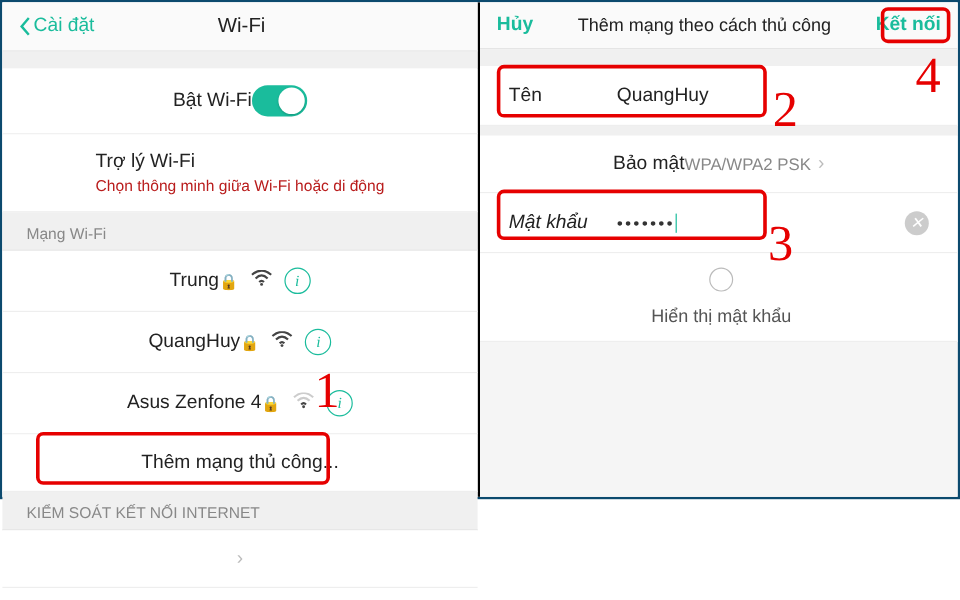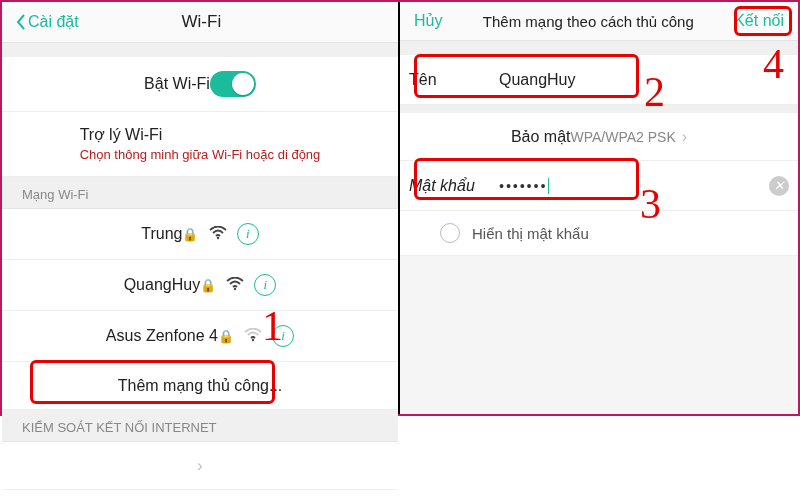--- a/index.html
+++ b/index.html
@@ -1,46 +1,46 @@
 <!DOCTYPE html>
 <html><head>
 <meta charset="utf-8">
 <style>
   * { box-sizing: border-box; margin: 0; padding: 0; font-family: -apple-system, Helvetica, Arial, sans-serif; }
   body { background: #fff; width: 800px; height: 500px; overflow: hidden; position: relative; }
-  .wrap { display: flex; width: 800px; height: 416px; border: 2px solid #be185d; }
+  .wrap { display: flex; width: 800px; height: 416px; border: 2px solid #0c4a6e; }
   .pane { width: 50%; height: 100%; background: #f5f5f5; position: relative; }
   .pane.left { border-right: 2px solid #000; }
   .hdr { display: flex; align-items: center; justify-content: space-between; padding: 10px 14px; background: #fafafa; border-bottom: 1px solid #e5e5e5; }
   .hdr .back { color: #1abc9c; font-size: 16px; display: flex; align-items: center; gap: 2px; }
   .hdr .title { font-size: 17px; color: #222; font-weight: 400; }
-  .hdr .act { color: #1abc9c; font-size: 16px; font-weight: 400; }
+  .hdr .act { color: #1abc9c; font-size: 16px; font-weight: 700; }
   .hdr .spacer { width: 60px; }
   .row { background: #fff; padding: 14px 20px; display: flex; align-items: center; justify-content: center; border-bottom: 1px solid #eee; min-height: 48px; }
   .row .lbl { font-size: 16px; color: #222; }
   .row .sub { font-size: 13px; color: #b91c1c; margin-top: 3px; }
   .row .col { display: flex; flex-direction: column; }
   .row .icons { display: flex; align-items: center; gap: 10px; }
   .toggle { width: 46px; height: 26px; background: #1abc9c; border-radius: 13px; position: relative; }
   .toggle::after { content: ""; position: absolute; right: 2px; top: 2px; width: 22px; height: 22px; background: #fff; border-radius: 50%; box-shadow: 0 1px 2px rgba(0,0,0,.2); }
   .section { font-size: 13px; color: #888; padding: 10px 20px 6px; background: #f0f0f0; border-bottom: 1px solid #e5e5e5; }
   .info { width: 22px; height: 22px; border: 1.5px solid #1abc9c; border-radius: 50%; display: flex; align-items: center; justify-content: center; color: #1abc9c; font-size: 13px; font-style: italic; font-family: Georgia, serif; }
   .lock { font-size: 13px; color: #444; }
   .wifi { font-size: 15px; color: #444; }
   .wifi.weak { color: #bbb; }
   .addnet { color: #1abc9c; }
   .chev { color: #bbb; font-size: 16px; }
   .sec-val { color: #888; font-size: 14px; }
   .pw-dots { letter-spacing: 2px; font-size: 14px; color: #333; }
   .pw-cursor { display:inline-block; width:1px; height:16px; background:#1abc9c; vertical-align:middle; margin-left:1px;}
   .clear { width: 20px; height: 20px; background: #ccc; border-radius: 50%; color: #fff; display: flex; align-items: center; justify-content: center; font-size: 13px; }
-  .input-row { background:#fff; padding:14px 9px; display:flex; align-items:center; border-bottom:1px solid #eee; min-height:50px;}
+  .input-row { background:#fff; padding:14px 24px; display:flex; align-items:center; border-bottom:1px solid #eee; min-height:50px;}
   .input-row .ilbl { width:90px; font-size:16px; color:#222;}
   .input-row .ival { font-size:16px; color:#222;}
-  .chk-row { background:#fff; padding:12px 36px; display:flex; align-items:center; gap:12px; border-bottom:1px solid #eee;}
+  .chk-row { background:#fff; padding:12px 36px; display:flex; align-items:center; gap:12px; border-bottom:1px solid #eee;flex-direction:column;}
   .chk { width:20px; height:20px; border:1.5px solid #bbb; border-radius:50%;}
   .chk-lbl { font-size:15px; color:#555;}
   .gap { height: 8px; background:#f0f0f0;}
   .gap2 { height: 14px; background:#f0f0f0;}
   
   .ann { position:absolute; border:3px solid #e60000; border-radius:6px; pointer-events:none;}
   .ann-num { position:absolute; color:#e60000; font-size:42px; font-weight:400; font-family: Georgia, 'Times New Roman', serif; pointer-events:none;}
   svg.backchev { width:10px; height:16px; }
 </style>
 </head>

